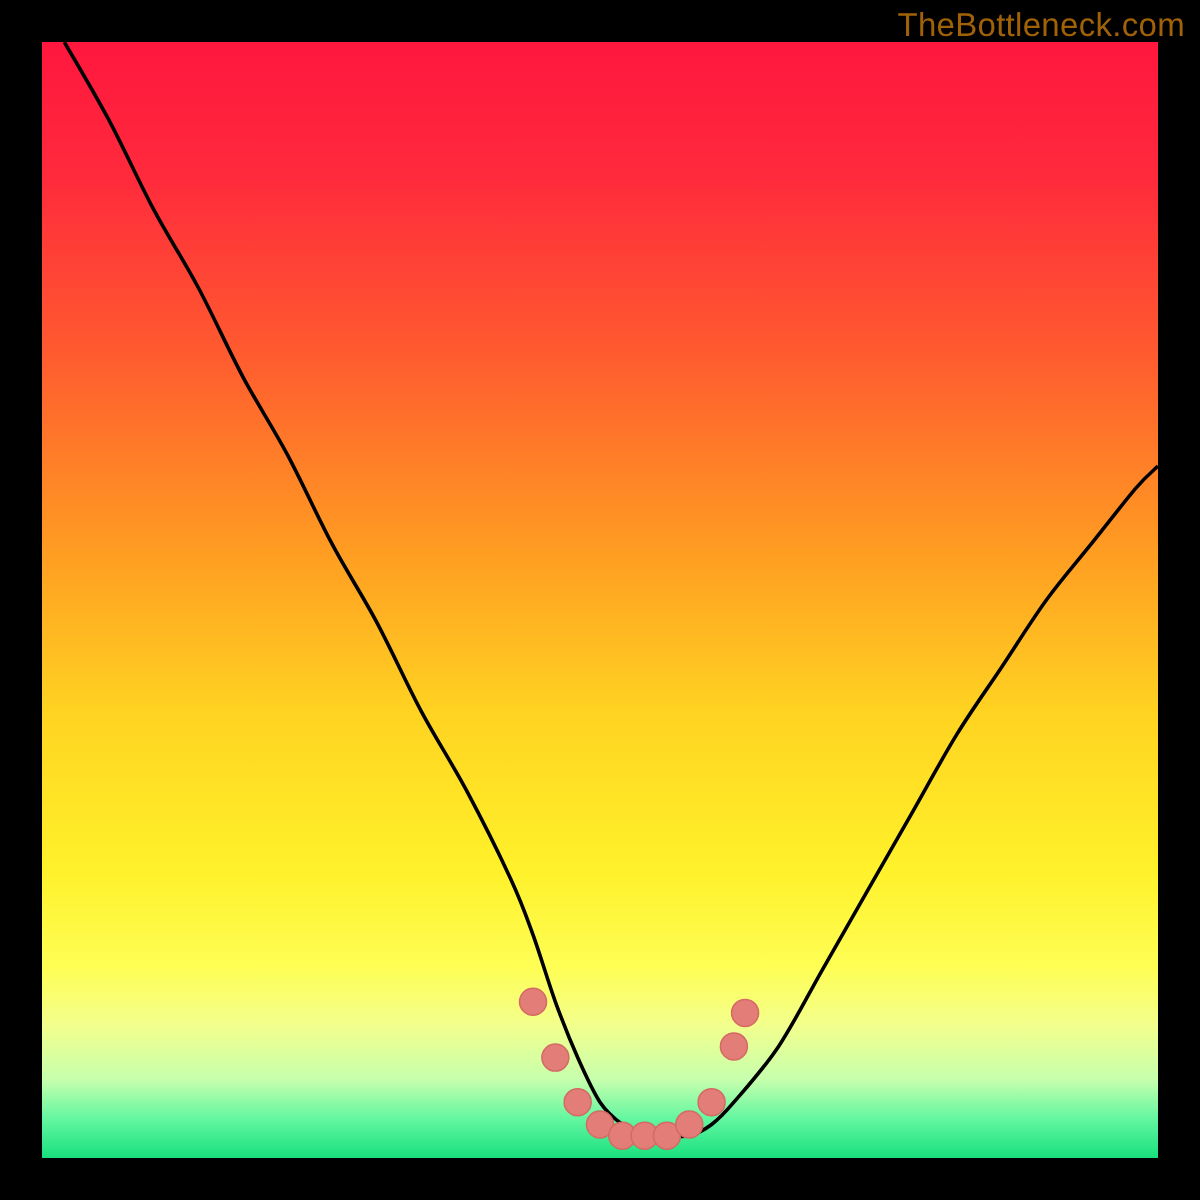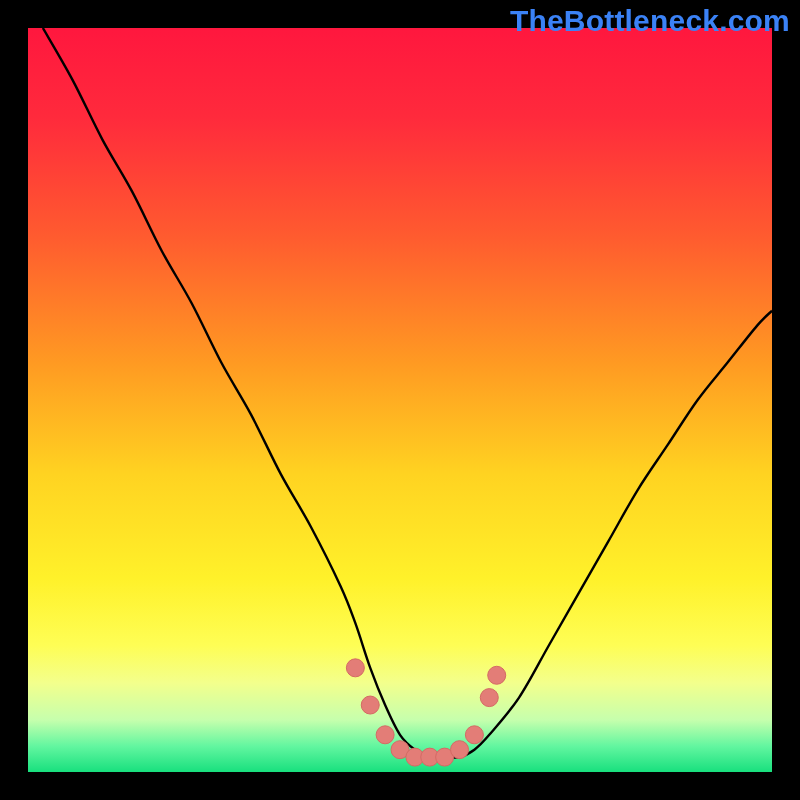--- a/index.html
+++ b/index.html
@@ -23,23 +23,23 @@
     position: absolute;
     top: 28px;
     left: 28px;
     width: 744px;
     height: 744px;
   }
   .watermark {
     position: absolute;
     top: 4px;
     right: 10px;
-    color: #3b82f6;
-    font-size: 30px;
-    font-weight: 700;
+    color: #a16207;
+    font-size: 22px;
+    font-weight: 400;
     letter-spacing: 0.2px;
     user-select: none;
   }
   svg {
     display: block;
   }
 </style>
 </head>
 <body>
 

